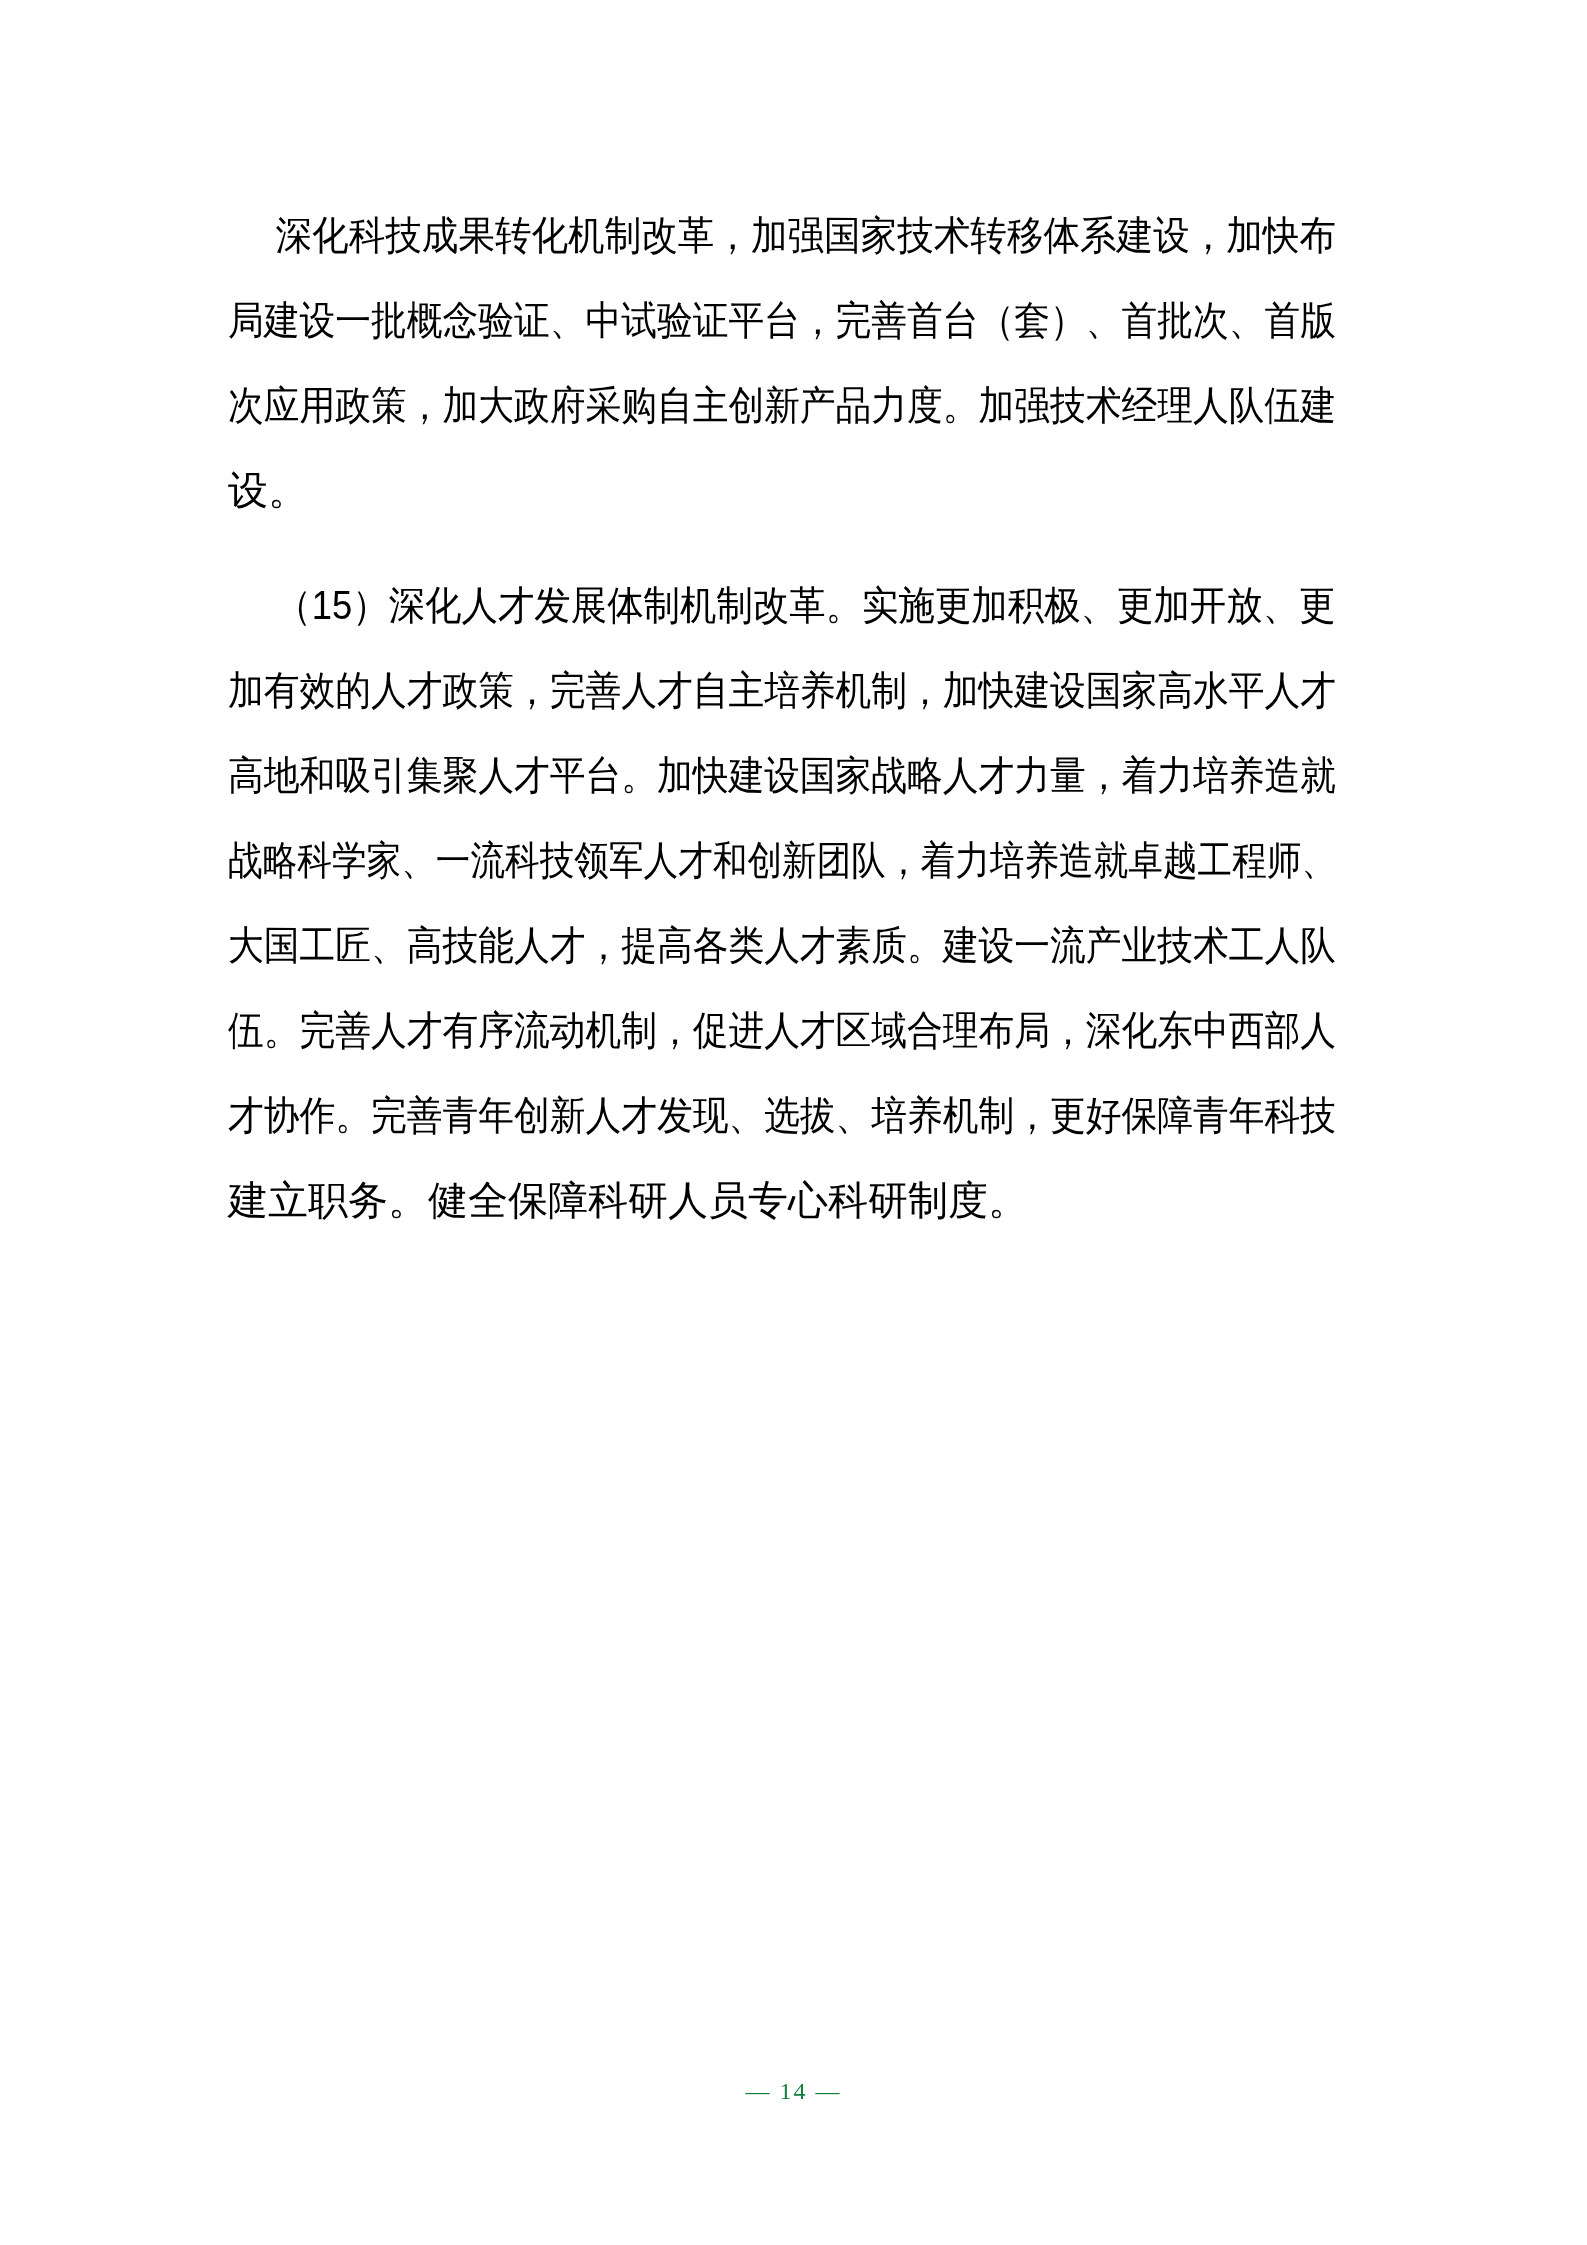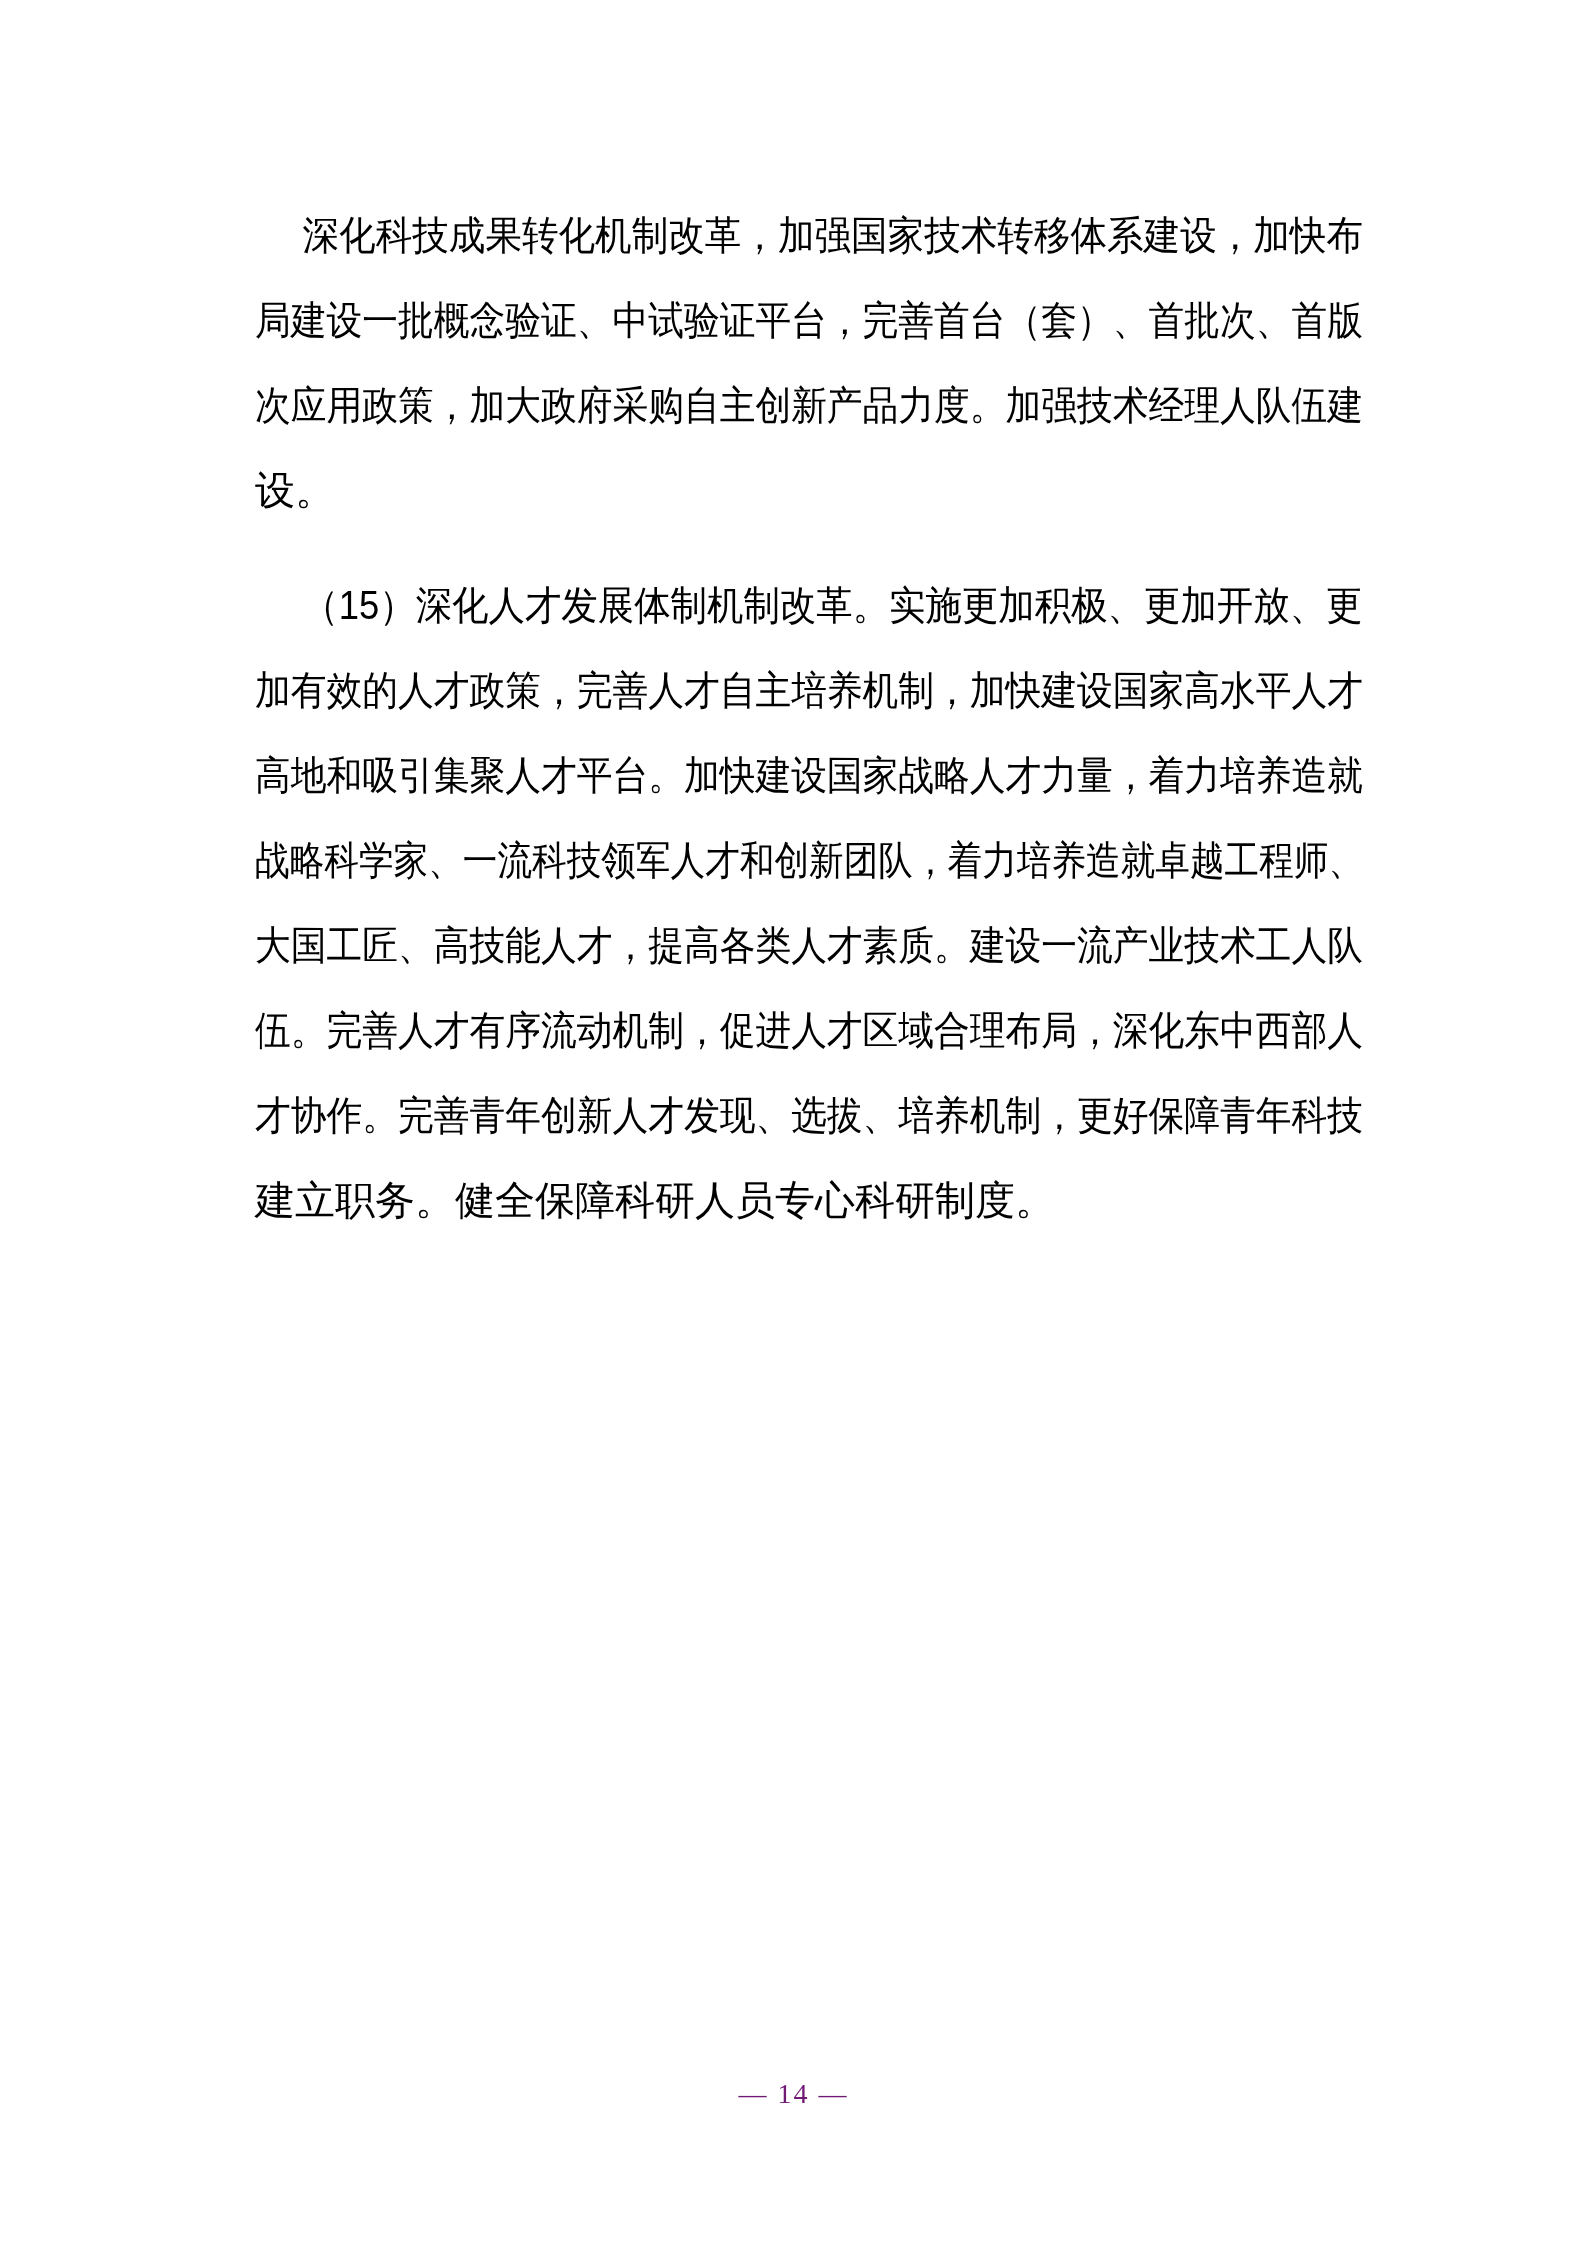--- a/index.html
+++ b/index.html
@@ -11,21 +11,21 @@
     position: relative;
     width: 1587px;
     height: 2245px;
     background: #ffffff;
     overflow: hidden;
     font-family: "Liberation Sans", sans-serif;
     color: #000000;
   }
   .doc-body {
     position: absolute;
-    left: 255px;
+    left: 228px;
     top: 193px;
     width: 1108px;
   }
   .para {
     margin: 0 0 30px 0;
     padding: 0;
   }
   .line {
     display: block;
     font-size: 40px;
@@ -38,23 +38,23 @@
   }
   .footer {
     position: absolute;
     top: 2078px;
     left: 0;
     width: 100%;
     text-align: center;
   }
   .page-number {
     font-family: "Liberation Serif", serif;
-    font-size: 28px;
+    font-size: 24px;
     letter-spacing: 2px;
-    color: #701a75;
+    color: #15803d;
   }
 </style>
 </head>
 <body>
 
 <div class="page">
   <div class="doc-body">
 
     <p class="para">
       <span class="line first" style="transform-origin: 0px 50%; transform: scaleX(0.914191);">深化科技成果转化机制改革，加强国家技术转移体系建设，加快布</span>

